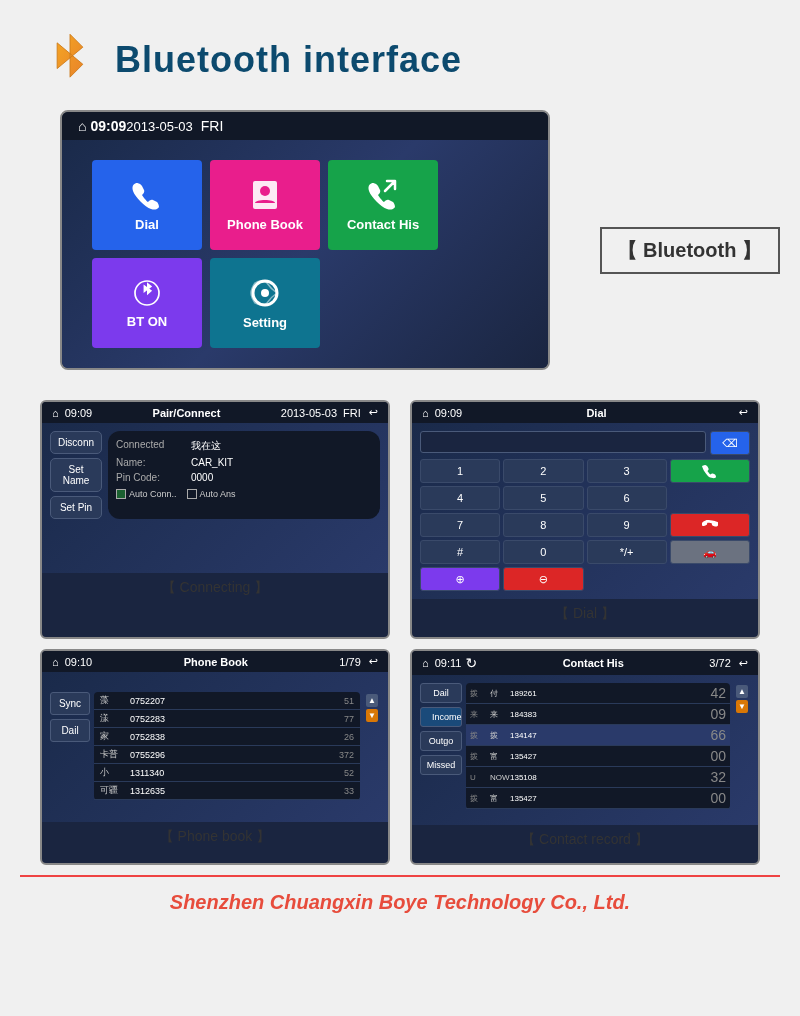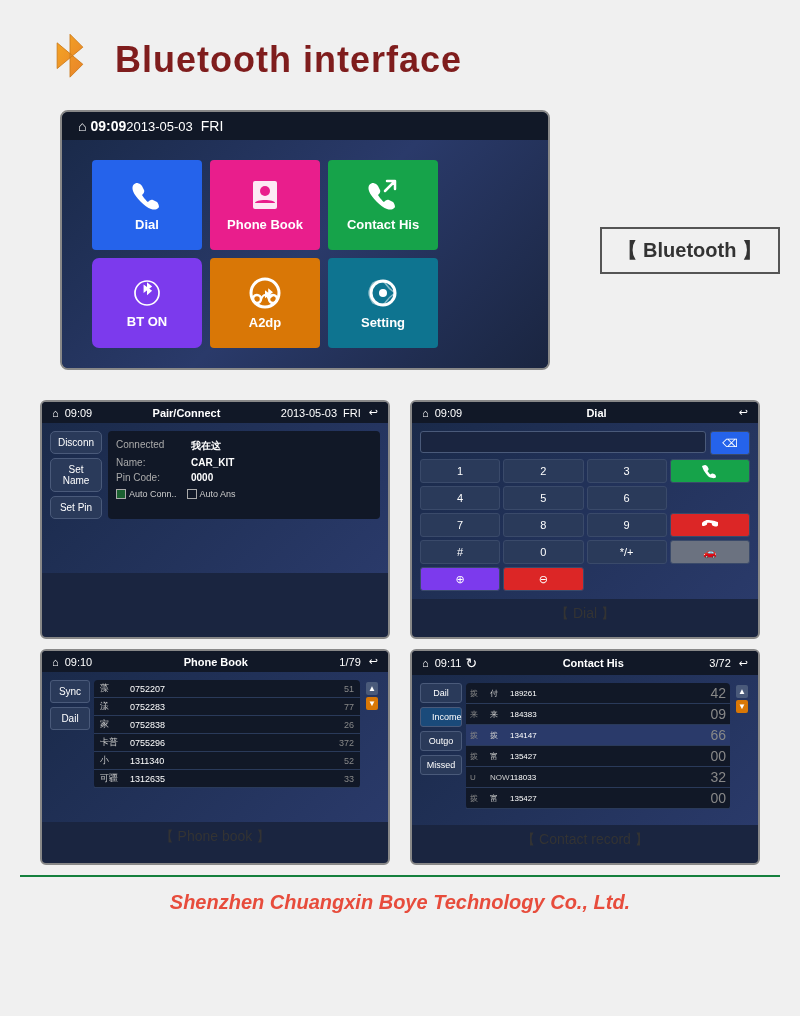--- a/index.html
+++ b/index.html
@@ -19,21 +19,21 @@
       padding: 30px 40px 20px 40px;
       gap: 15px;
     }
     .bt-icon {
       width: 60px;
       height: 60px;
     }
     .header-title {
       font-size: 36px;
       font-weight: bold;
-      color: #7f1d1d;
+      color: #0c4a6e;
       letter-spacing: 1px;
     }
 
     
     .main-screen {
       margin: 0 40px 20px 40px;
       background: #1a2540;
       border-radius: 8px;
       overflow: hidden;
       border: 2px solid #888;
@@ -68,21 +68,21 @@
       color: white;
       font-size: 13px;
       font-weight: bold;
       cursor: pointer;
       width: 110px;
       height: 90px;
     }
     .tile-blue { background: #2563eb; }
     .tile-pink { background: #e91e8c; }
     .tile-green { background: #16a34a; }
-    .tile-purple { background: #7c3aed; border-radius: 7px; }
+    .tile-purple { background: #7c3aed; }
     .tile-orange { background: #d97706; }
     .tile-teal { background: #0e7490; }
 
     .menu-grid {
       display: grid;
       grid-template-columns: repeat(3, 110px);
       grid-template-rows: repeat(2, 90px);
       gap: 8px;
     }
 
@@ -141,32 +141,32 @@
       font-size: 10px;
       padding: 5px 6px;
       border-radius: 5px;
       cursor: pointer;
       text-align: center;
       width: 52px;
     }
     .info-panel {
       flex: 1;
       background: #111827;
-      border-radius: 4px;
+      border-radius: 12px;
       padding: 8px;
       color: white;
       font-size: 10px;
     }
     .info-row {
       display: flex;
       gap: 10px;
       margin-bottom: 4px;
     }
     .info-label { color: #aaa; width: 65px; }
-    .info-value { color: white; font-weight: bold; }
+    .info-value { color: white; }
     .checkbox-row {
       display: flex;
       gap: 10px;
       margin-top: 6px;
       font-size: 9px;
     }
     .checkbox-item {
       display: flex;
       align-items: center;
       gap: 3px;
@@ -200,20 +200,21 @@
     .dial-btn.call { background: #16a34a; }
     .dial-btn.end-call { background: #dc2626; }
     .dial-btn.car { background: #6b7280; }
     .dial-btn.add { background: #7c3aed; }
     .dial-btn.del { background: #dc2626; }
 
     
     .phonebook-layout {
       display: flex;
       gap: 4px;
+      margin-top: 12px;
     }
     .pb-side {
       display: flex;
       flex-direction: column;
       gap: 4px;
     }
     .pb-btn {
       background: #2a3a5a;
       border: 1px solid #4a5a7a;
       color: white;
@@ -318,21 +319,21 @@
       gap: 10px;
     }
     .main-screen-wrap {
       flex: 1;
     }
 
     
     .footer {
       text-align: center;
       padding: 14px 0 10px 0;
-      border-top: 2px solid #15803d;
+      border-top: 2px solid #ef4444;
       margin: 0 20px;
     }
     .footer-text {
       font-size: 20px;
       font-weight: bold;
       color: #e74c3c;
       font-style: italic;
     }
 
     .home-sym { font-size: 14px; }
@@ -403,30 +404,20 @@
           </div>
 
           <div class="menu-tile tile-purple">
             <svg width="30" height="30" viewBox="0 0 60 70">
               <circle cx="30" cy="35" r="28" fill="none" stroke="white" stroke-width="4"></circle>
               <polygon points="22,15 42,30 30,40 30,10 42,20 22,35" fill="white"></polygon>
             </svg>
             <span>BT ON</span>
           </div>
 
-          <div class="menu-tile tile-orange">
-            <svg width="32" height="32" viewBox="0 0 32 32">
-              <circle cx="16" cy="16" r="14" fill="none" stroke="white" stroke-width="3"></circle>
-              <polygon points="22,15 42,30 30,40 30,10 42,20 22,35" fill="white" transform="scale(0.4) translate(18,18)"></polygon>
-              <circle cx="8" cy="22" r="4" fill="none" stroke="white" stroke-width="2.5"></circle>
-              <circle cx="24" cy="22" r="4" fill="none" stroke="white" stroke-width="2.5"></circle>
-              <path d="M12 22 Q16 14 20 22" fill="none" stroke="white" stroke-width="2"></path>
-            </svg>
-            <span>A2dp</span>
-          </div>
 
           <div class="menu-tile tile-teal">
             <svg width="32" height="32" viewBox="0 0 32 32">
               <circle cx="16" cy="16" r="12" fill="none" stroke="white" stroke-width="3"></circle>
               <circle cx="16" cy="16" r="4" fill="white"></circle>
               <path d="M6 6 Q12 2 18 6 Q22 12 28 16 Q22 20 18 26 Q12 30 6 26 Q2 20 2 16 Q2 12 6 6Z" fill="none" stroke="white" stroke-width="1.5" opacity="0.5"></path>
             </svg>
             <span>Setting</span>
           </div>
         </div>
@@ -476,20 +467,21 @@
               <span>Auto Conn..</span>
             </div>
             <div class="checkbox-item">
               <span class="cb-box-empty"></span>
               <span>Auto Ans</span>
             </div>
           </div>
         </div>
       </div>
     </div>
+    <div class="caption">【 Connecting 】</div>
   </div>
 
   <div class="mini-screen">
     <div class="mini-top-bar">
       <span>⌂</span>
       <span style="margin-left:6px;">09:09</span>
       <span class="label">Dial</span>
       <span style="margin-left:8px;">↩</span>
     </div>
     <div class="mini-content">
@@ -626,21 +618,21 @@
           </div>
           <div class="contact-row">
             <span class="contact-type">拨</span>
             <span class="contact-name">富</span>
             <span class="contact-num">135427</span>
             <span class="contact-dur">00</span>
           </div>
           <div class="contact-row">
             <span class="contact-type">U</span>
             <span class="contact-name">NOWN</span>
-            <span class="contact-num">118033</span>
+            <span class="contact-num">135108</span>
             <span class="contact-dur">32</span>
           </div>
           <div class="contact-row">
             <span class="contact-type">拨</span>
             <span class="contact-name">富</span>
             <span class="contact-num">135427</span>
             <span class="contact-dur">00</span>
           </div>
         </div>
         <div class="pb-scroll">

